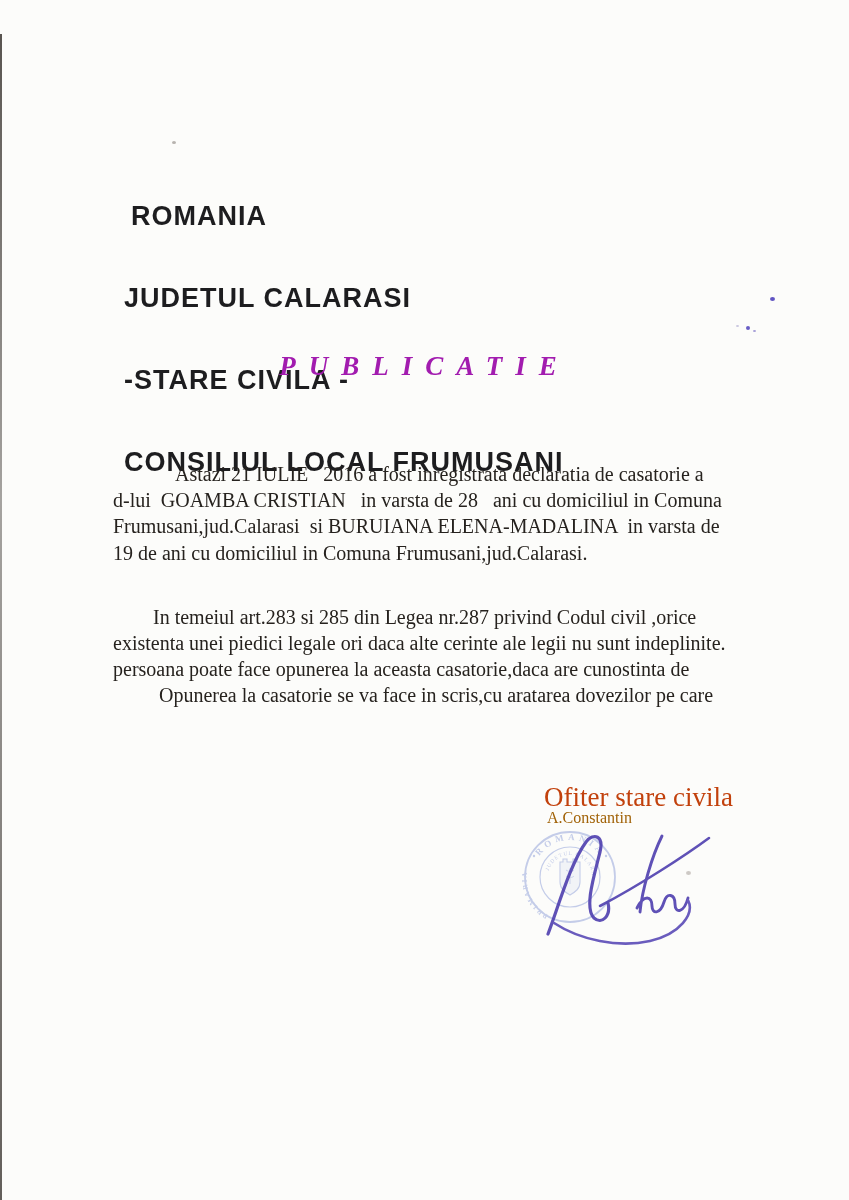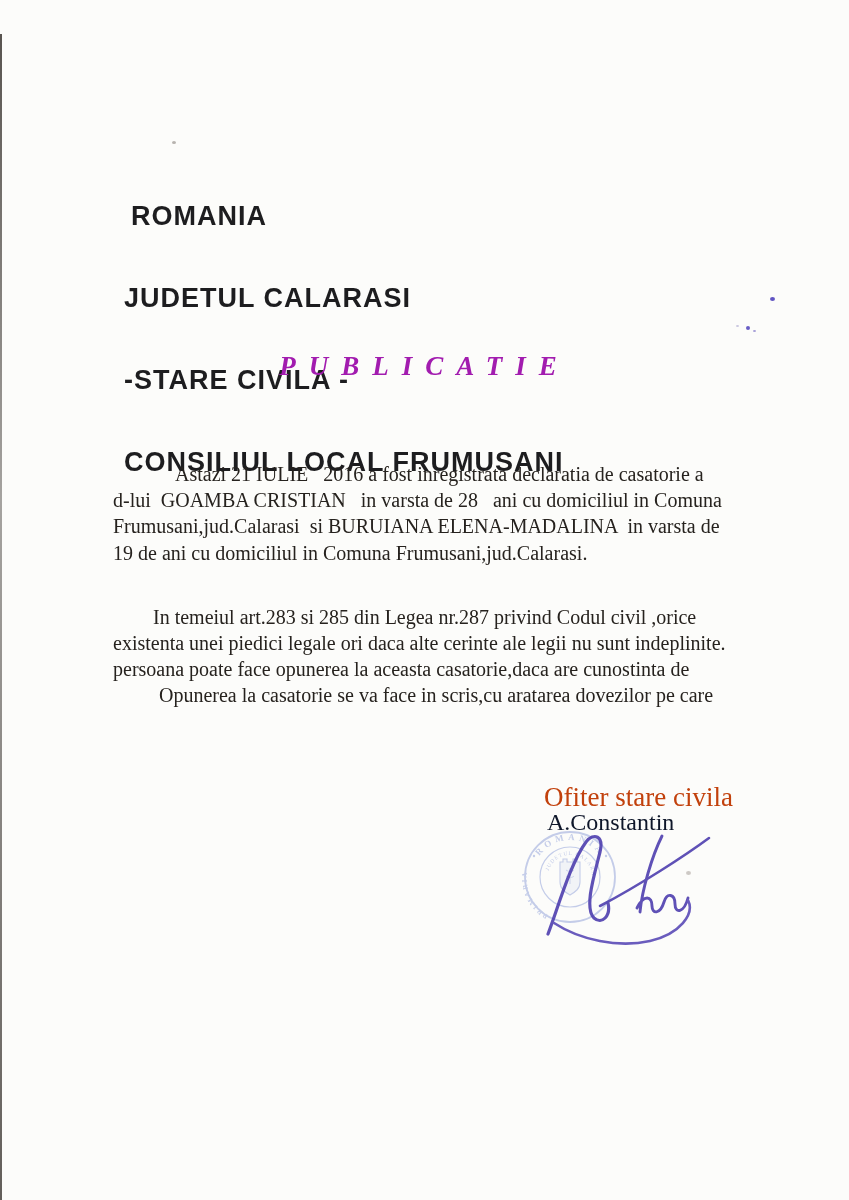--- a/index.html
+++ b/index.html
@@ -22,21 +22,21 @@
   .title{left:0;right:0;top:351px;text-align:center;font-weight:bold;font-style:italic;
     font-size:27px;letter-spacing:13px;color:#a21caf;white-space:pre;}
   
   .body{left:113px;top:461px;width:660px;font-size:20px;line-height:26.2px;color:#26221e;}
   .bline{white-space:pre;}
   .p1 .bline.first{padding-left:62px;}
   .p2 .bline.first{padding-left:40px;margin-top:38px;}
   .p3 .bline.first{padding-left:46px;}
   
   .sig-role{left:544px;top:782px;font-size:27px;white-space:pre;color:#c2410c;}
-  .sig-name{left:547px;top:809px;font-size:24px;white-space:pre;color:#0f172a;}
+  .sig-name{left:547px;top:809px;font-size:16px;white-space:pre;color:#a16207;}
   .stamp-svg{left:500px;top:816px;}
   .sign-svg{left:520px;top:812px;}
 </style>
 </head>
 <body>
 
 <div class="abs edge-line"></div>
 <div class="abs speck" style="left:172px;top:141px;width:4px;height:3px;background:#9a948e;opacity:.7;"></div>
 <div class="abs speck" style="left:770px;top:297px;width:5px;height:4px;background:#4436b8;opacity:.85;"></div>
 <div class="abs speck" style="left:746px;top:326px;width:4px;height:4px;background:#4436b8;opacity:.8;"></div>

